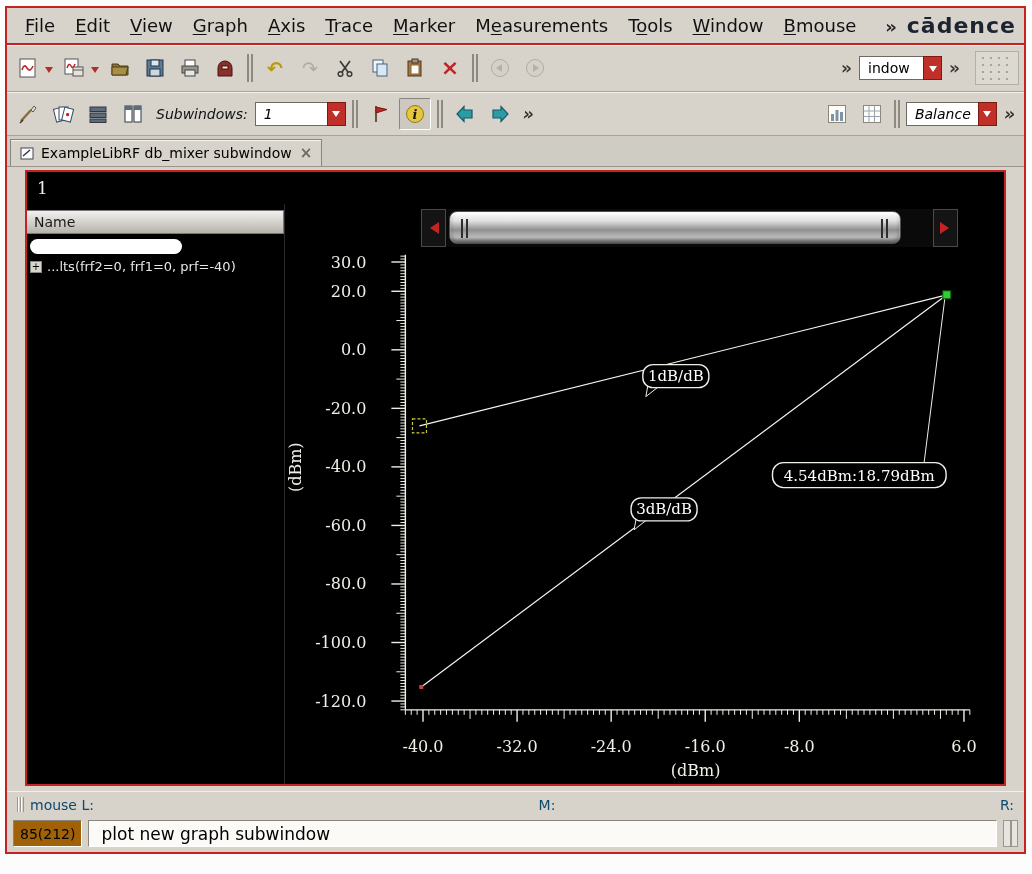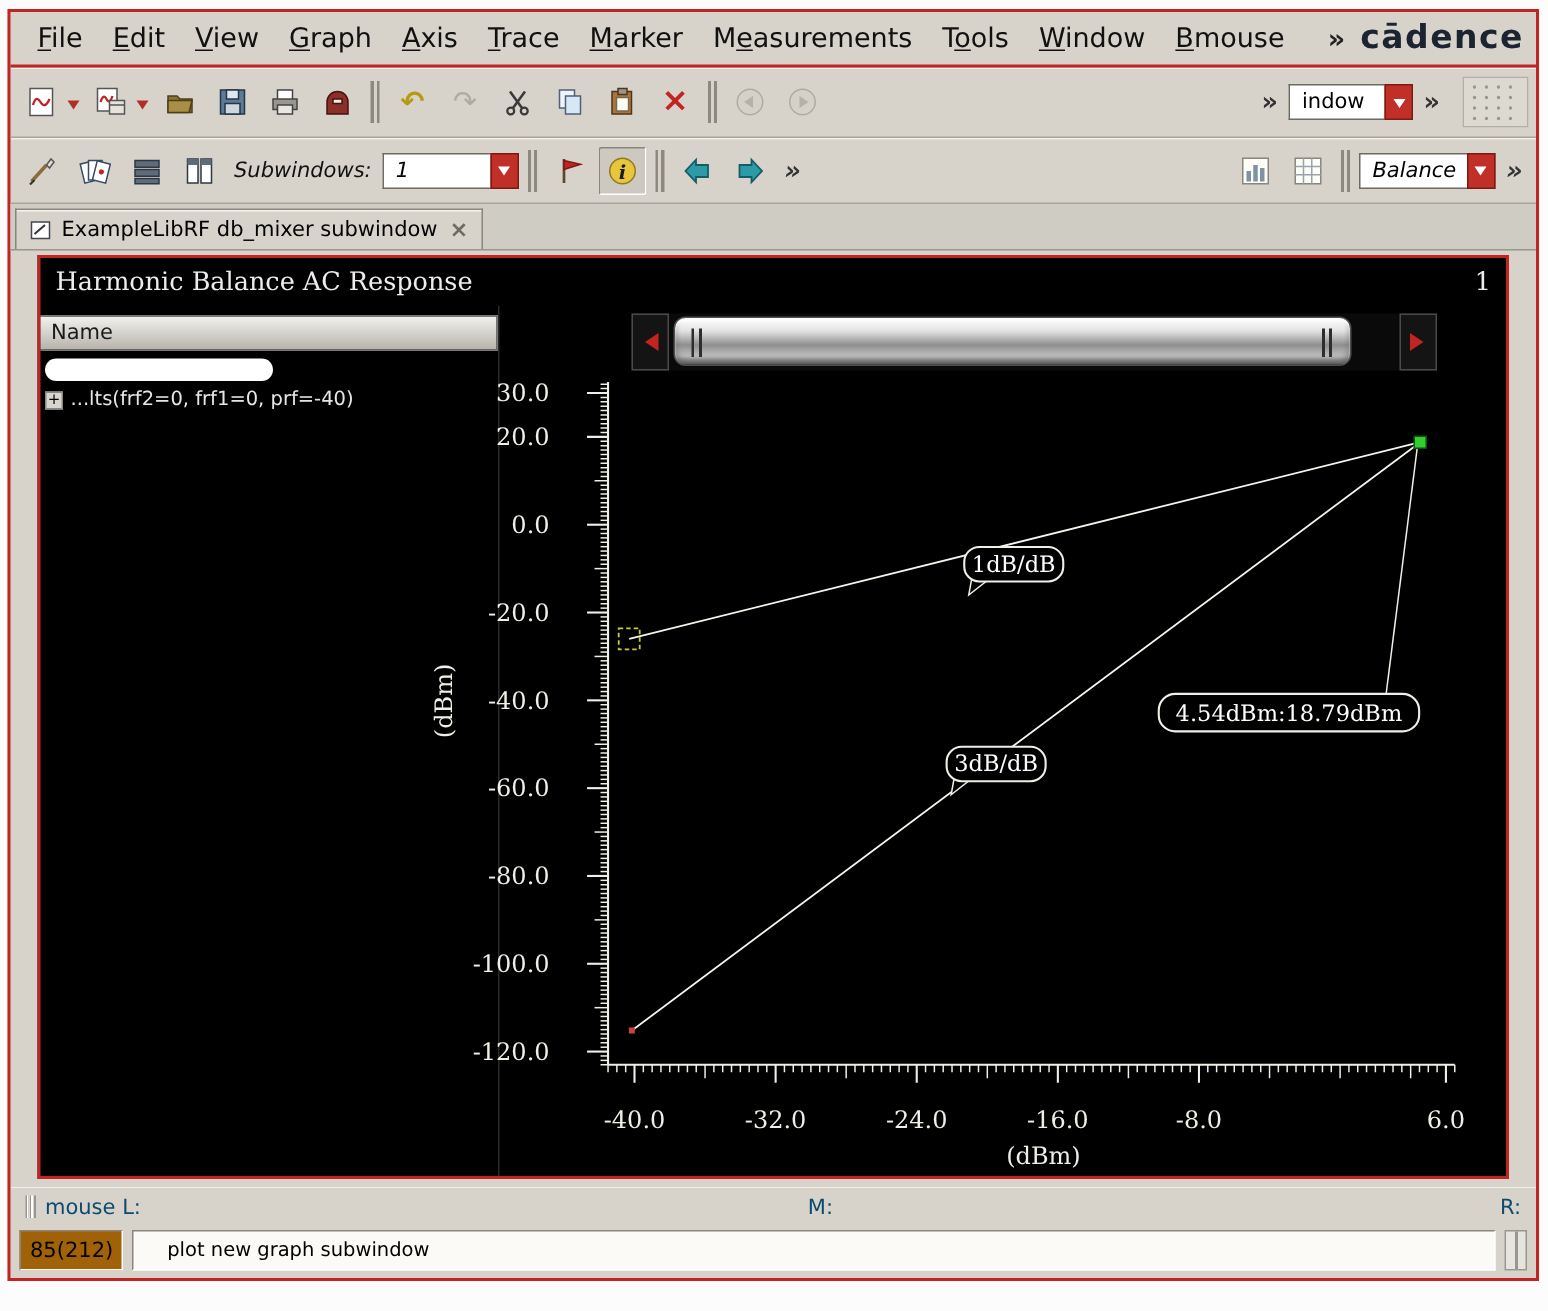--- a/index.html
+++ b/index.html
@@ -46,21 +46,21 @@
   .tab { display:flex; align-items:center; gap:6px; height:27px; padding:0 9px;
          background:#d7d3cb; border:1px solid #8a867e; border-bottom:none;
          box-shadow:inset 0 1px #f5f3ee; font-size:14px; }
   .tab-close { color:#6e6a62; font-weight:bold; font-size:15px; padding-left:2px; }
 
   
   .graph-frame { margin:3px 18px 5px; border:2px solid #c22424; background:#000;
                  position:relative; height:616px; }
   .graph-title { height:32px; display:flex; align-items:center; justify-content:space-between;
                  color:#ededed; font-family:"DejaVu Serif", serif; font-size:17px; padding:0 10px; }
-  .side-panel { position:absolute; left:0; top:32px; width:306px; bottom:0;
+  .side-panel { position:absolute; left:0; top:32px; width:258px; bottom:0;
                 border-right:1px solid #2a2a2a; }
   .name-header { margin-top:6px; height:24px; background:linear-gradient(180deg,#f2f1ee,#b6b3ab);
                  color:#1a1a1a; font-size:14px; display:flex; align-items:center; padding:0 7px;
                  border:1px solid #777; border-left:none; }
   .redacted { width:152px; height:15px; background:#fff; border-radius:8px; margin:5px 0 3px 3px; }
   .tree-row { display:flex; align-items:center; gap:5px; padding:2px 0 0 3px;
               color:#e6e6e6; font-size:13px; }
   .expander { width:12px; height:12px; background:#d8d5cd; color:#000; border:1px solid #888;
               font-size:10px; line-height:10px; text-align:center; flex:0 0 auto; }
   .plot-region { position:absolute; left:258px; top:32px; right:0; bottom:0; }
@@ -85,21 +85,21 @@
   .statusbar { height:27px; display:flex; align-items:center; font-size:14px; color:#0c4a6e;
                padding:0 10px; box-shadow:inset 0 1px #f2f0ea; }
   .statusbar .mid { flex:1; text-align:center; }
   .grip { width:7px; height:15px; margin-right:6px;
           background:repeating-linear-gradient(90deg,#9a968e 0 1px,#fff 1px 2px,transparent 2px 3px); }
   .promptbar { display:flex; align-items:stretch; gap:6px; padding:2px 6px 2px 6px; height:31px; }
   .coords { min-width:60px; display:flex; align-items:center; justify-content:center;
             background:#a16207; border:1px solid; border-color:#8a867e #fff #fff #8a867e;
             font-size:14px; padding:0 6px; }
   .message { flex:1; display:flex; align-items:center; background:#fbfaf6;
-             border:1px solid; border-color:#8a867e #fff #fff #8a867e; font-size:13px; padding:0 22px; }
+             border:1px solid; border-color:#8a867e #fff #fff #8a867e; font-size:17px; padding:0 12px; }
   .corner { width:15px; border:1px solid #9a968e; background:#e6e4de;
             background-image:linear-gradient(90deg,transparent 6px,#9a968e 6px 8px,transparent 8px); }
 
   .icon-svg { display:block; }
 </style>
 </head>
 <body>
 
 <div class="app">
 
@@ -341,21 +341,20 @@
           <rect x="1" y="2" width="12" height="11" fill="#fff" stroke="#445"></rect>
           <line x1="3" y1="10" x2="10" y2="4" stroke="#334" stroke-width="1.4"></line>
         </svg>
       <span>ExampleLibRF db_mixer subwindow</span>
       <span class="tab-close">×</span>
     </div>
   </div>
 
   <div class="graph-frame">
     <div class="graph-title">
-      <span>Harmonic Balance AC Response</span>
       <span>1</span>
     </div>
 
     <div class="side-panel">
       <div class="name-header">Name</div>
       <div class="redacted"></div>
       <div class="tree-row">
         <span class="expander">+</span>
         <span>...lts(frf2=0, frf1=0, prf=-40)</span>
       </div>

